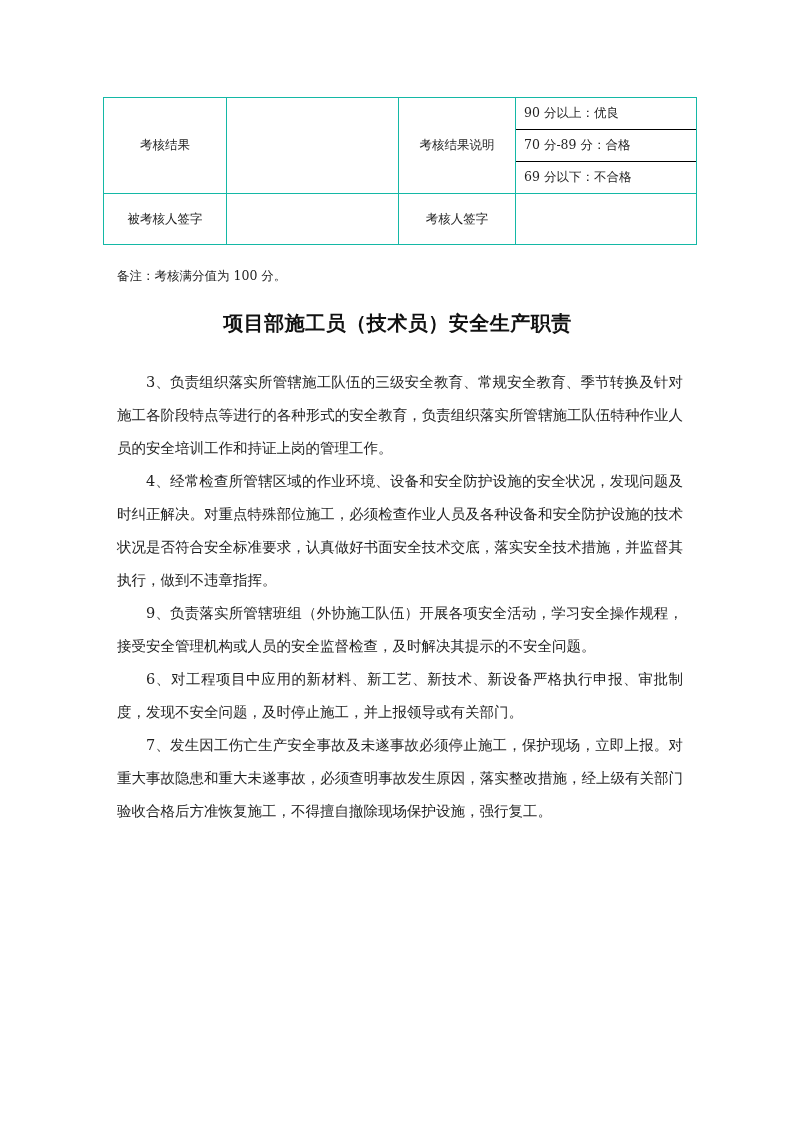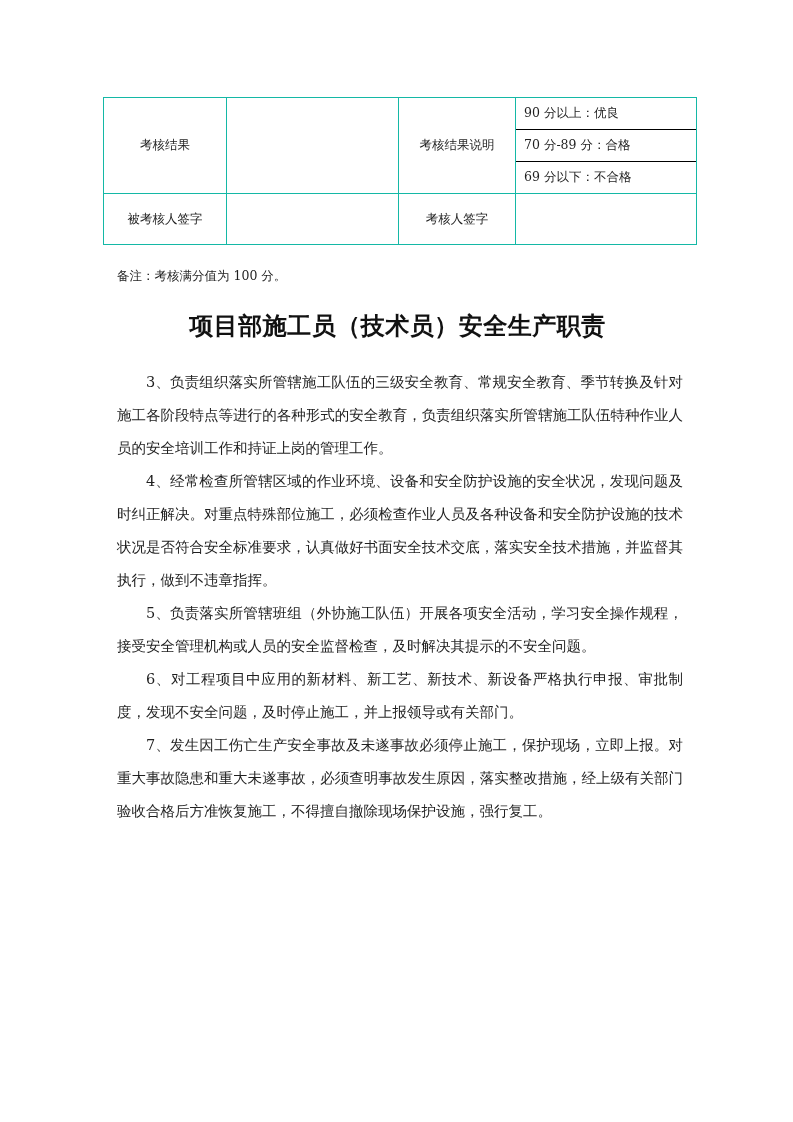--- a/index.html
+++ b/index.html
@@ -80,21 +80,21 @@
     margin-top: 20px;
   }
 
   
   .doc-title {
     position: absolute;
     left: 103px;
     top: 310px;
     width: 589px;
     text-align: center;
-    font-size: 24px;
+    font-size: 20px;
     font-weight: bold;
     letter-spacing: 0.5px;
     color: #111111;
     font-family: "DejaVu Serif", "Liberation Serif", serif;
   }
 
   
   .body-text {
     position: absolute;
     left: 117px;
@@ -148,18 +148,18 @@
     </tbody>
   </table>
 
   <div class="note-line">备注：考核满分值为 100 分。</div>
 
   <div class="doc-title">项目部施工员（技术员）安全生产职责</div>
 
   <div class="body-text">
     <p>3、负责组织落实所管辖施工队伍的三级安全教育、常规安全教育、季节转换及针对施工各阶段特点等进行的各种形式的安全教育，负责组织落实所管辖施工队伍特种作业人员的安全培训工作和持证上岗的管理工作。</p>
     <p>4、经常检查所管辖区域的作业环境、设备和安全防护设施的安全状况，发现问题及时纠正解决。对重点特殊部位施工，必须检查作业人员及各种设备和安全防护设施的技术状况是否符合安全标准要求，认真做好书面安全技术交底，落实安全技术措施，并监督其执行，做到不违章指挥。</p>
-    <p>5、负责落实所管辖班组（外协施工队伍）开展各项安全活动，学习安全操作规程，接受安全管理机构或人员的安全监督检查，及时解决其提示的不安全问题。</p>
+    <p>9、负责落实所管辖班组（外协施工队伍）开展各项安全活动，学习安全操作规程，接受安全管理机构或人员的安全监督检查，及时解决其提示的不安全问题。</p>
     <p>6、对工程项目中应用的新材料、新工艺、新技术、新设备严格执行申报、审批制度，发现不安全问题，及时停止施工，并上报领导或有关部门。</p>
     <p>7、发生因工伤亡生产安全事故及未遂事故必须停止施工，保护现场，立即上报。对重大事故隐患和重大未遂事故，必须查明事故发生原因，落实整改措施，经上级有关部门验收合格后方准恢复施工，不得擅自撤除现场保护设施，强行复工。</p>
   </div>
 
 </div>
 
 </body></html>

